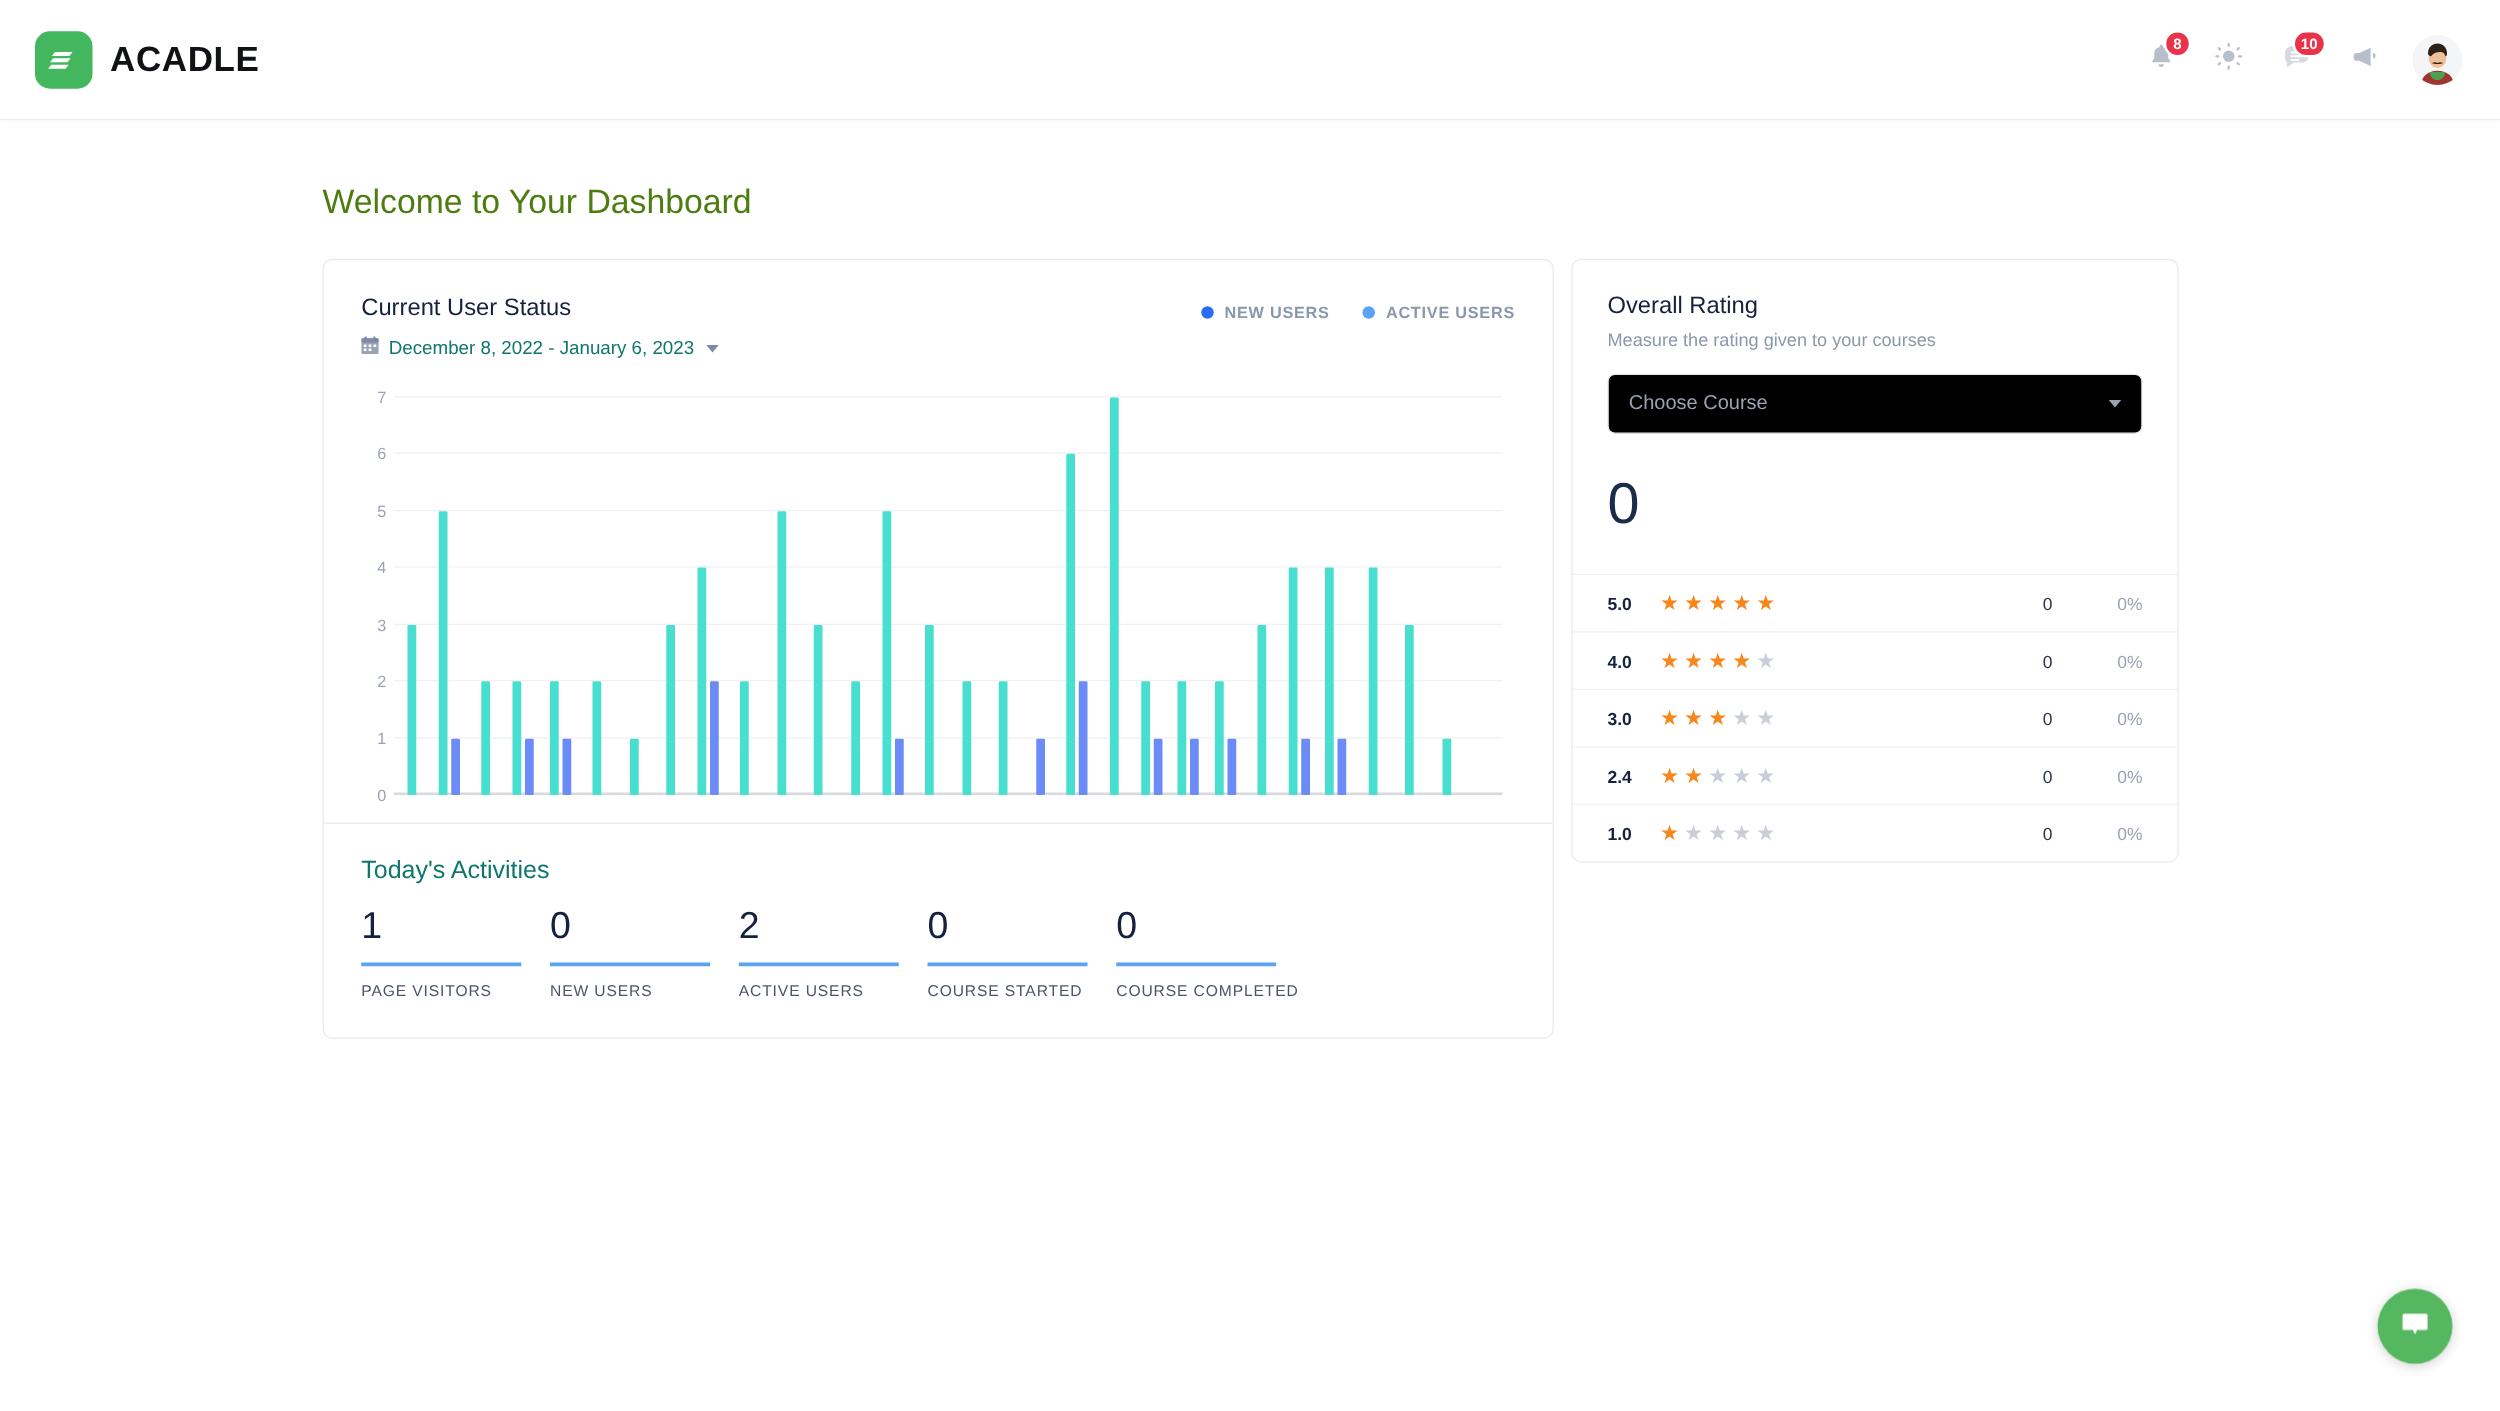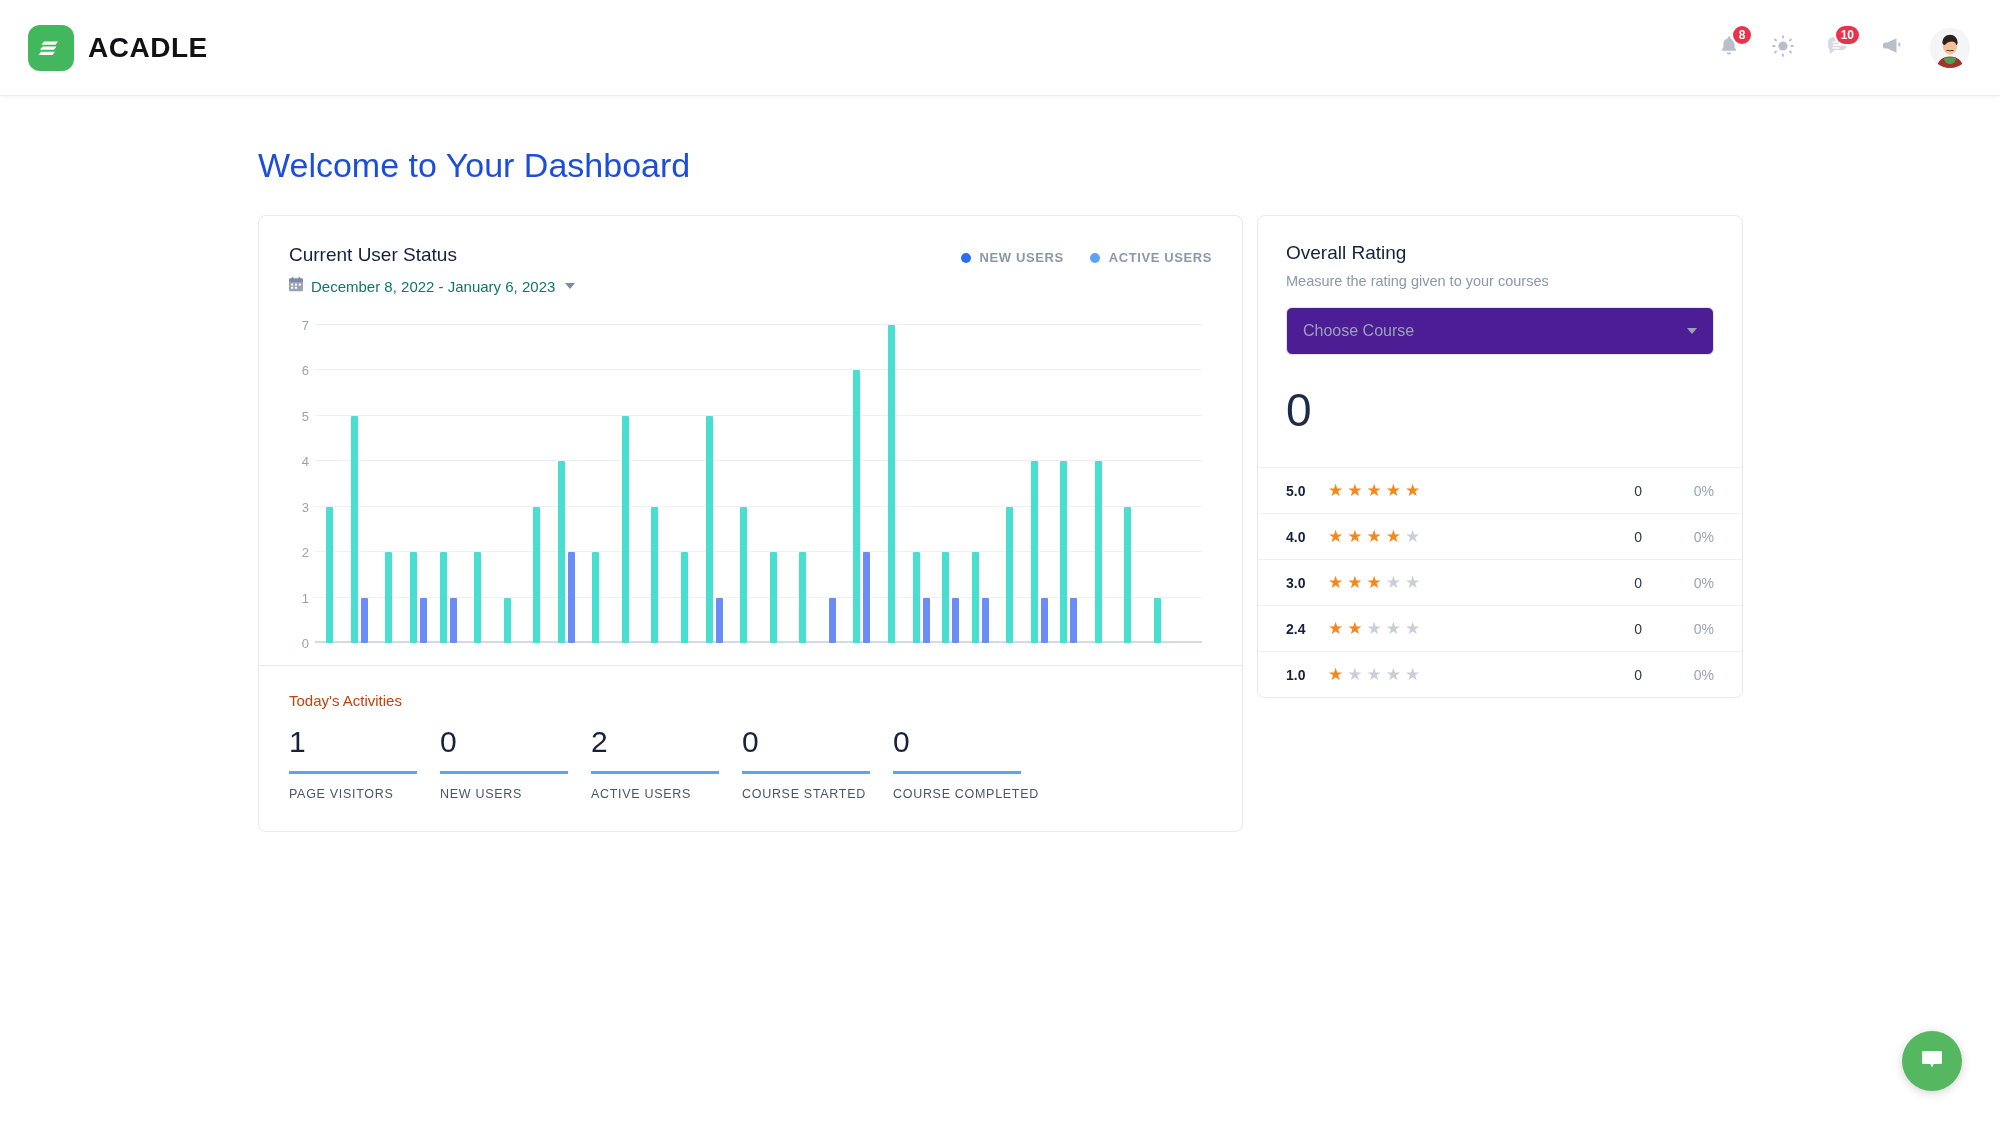--- a/index.html
+++ b/index.html
@@ -78,21 +78,21 @@
   .avatar {
     width: 40px; height: 40px; border-radius: 50%;
     overflow: hidden; flex: 0 0 auto; cursor: pointer;
     background: #f3f4f6;
   }
 
   
   .page { padding: 0 0 0 0; }
   .page-title {
     margin: 50px 0 0 258px;
-    font-size: 34px; font-weight: 400; color: #1d4ed8;
+    font-size: 27px; font-weight: 400; color: #4d7c0f;
   }
 
   .content {
     display: flex;
     align-items: flex-start;
     gap: 14px;
     margin: 30px 0 0 258px;
   }
 
   .card {
@@ -164,21 +164,21 @@
   }
   .bar { width: 7px; border-radius: 1px; }
   .bar.new { background: #6b8cf7; }
   .bar.active { background: #49dfd0; }
 
   
   .activities {
     border-top: 1px solid #e8e9ee;
     padding: 26px 30px 30px 30px;
   }
-  .act-title { font-size: 15px; color: #c2410c; margin-bottom: 10px; }
+  .act-title { font-size: 20px; color: #0f766e; margin-bottom: 10px; }
   .act-row { display: flex; }
   .act-item { width: 151px; margin-right: 0; }
   .act-value {
     font-size: 30px; color: #16213e; font-weight: 400;
     line-height: 46px;
   }
   .act-rule { height: 3px; background: #5ba4f0; width: 128px; margin: 6px 0 13px 0; }
   .act-label { font-size: 12.5px; letter-spacing: .7px; color: #4a5568; font-weight: 400; }
 
   
@@ -187,21 +187,21 @@
   .rating-title { font-size: 19px; color: #16213e; }
   .rating-sub { font-size: 14.5px; color: #8b97ab; margin-top: 9px; }
   .select {
     margin-top: 18px;
     height: 48px;
     border: 1px solid #e3e6ec;
     border-radius: 6px;
     display: flex; align-items: center; justify-content: space-between;
     padding: 0 16px;
     cursor: pointer;
-    background: #4c1d95;
+    background: #000000;
   }
   .select-value { font-size: 16px; color: #9aa3b4; }
   .select-caret {
     width: 0; height: 0;
     border-left: 5px solid transparent;
     border-right: 5px solid transparent;
     border-top: 6px solid #9aa3b4;
   }
   .big-score {
     font-size: 46px; color: #1c2b4a; font-weight: 400;

